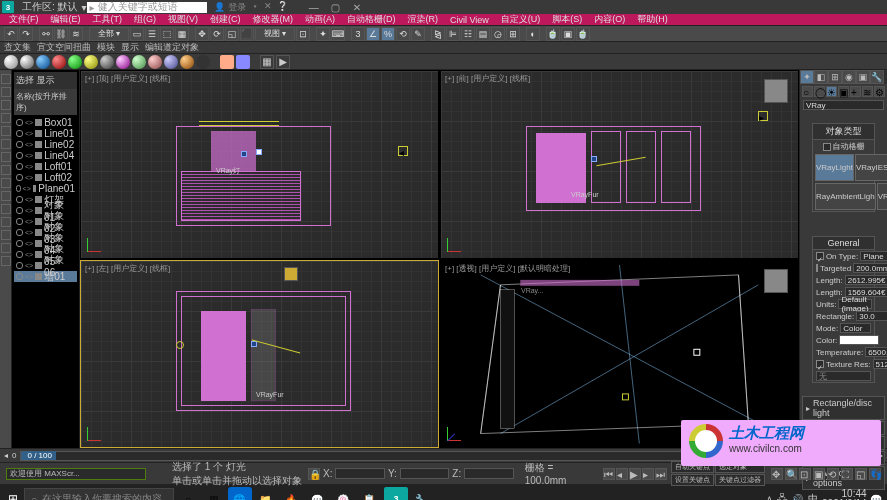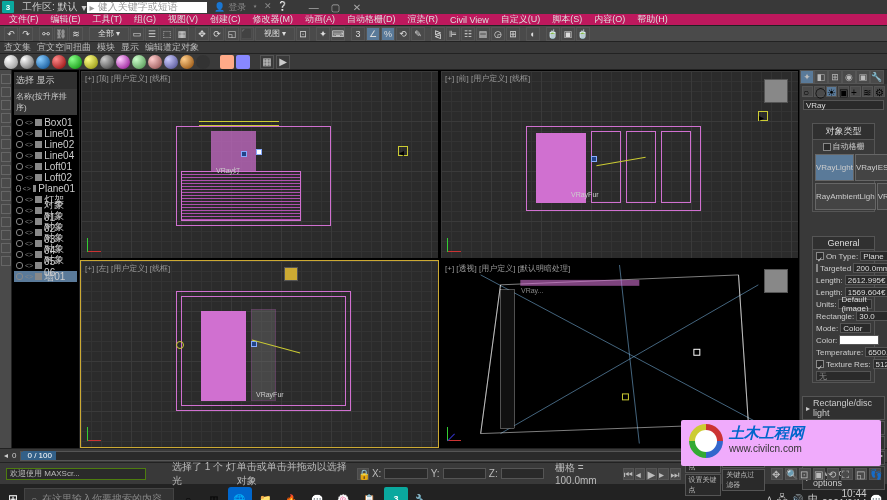--- a/index.html
+++ b/index.html
@@ -522,21 +522,21 @@
     <span style="position:absolute;left:2px;top:-1px;color:#fff;font-size:8px;background:#336088;padding:0 4px">0 / 100</span>
   </div>
   <span style="color:#ccc;font-size:8px">100</span>
   <span style="color:#ccc;font-size:8px;margin:0 4px">▸</span>
 </div>
 
 <div class="status">
   <div class="left">
     <div style="background:#2a2a2a;border:1px solid #4d7c0f;padding:0 3px;width:140px">欢迎使用  MAXScr...</div>
   </div>
-  <div style="display:flex;flex-direction:row;font-size:8px;color:#bbb;gap:0">
+  <div style="display:flex;flex-direction:column;font-size:8px;color:#bbb;gap:0">
     <div>选择了 1 个 灯光</div>
     <div>单击或单击并拖动以选择对象</div>
   </div>
   <div class="mid">
     <div class="sb">🔒</div>
     <span>X:</span>
       <div class="coord"></div>
     <span>Y:</span>
       <div class="coord"></div>
     <span>Z:</span>

